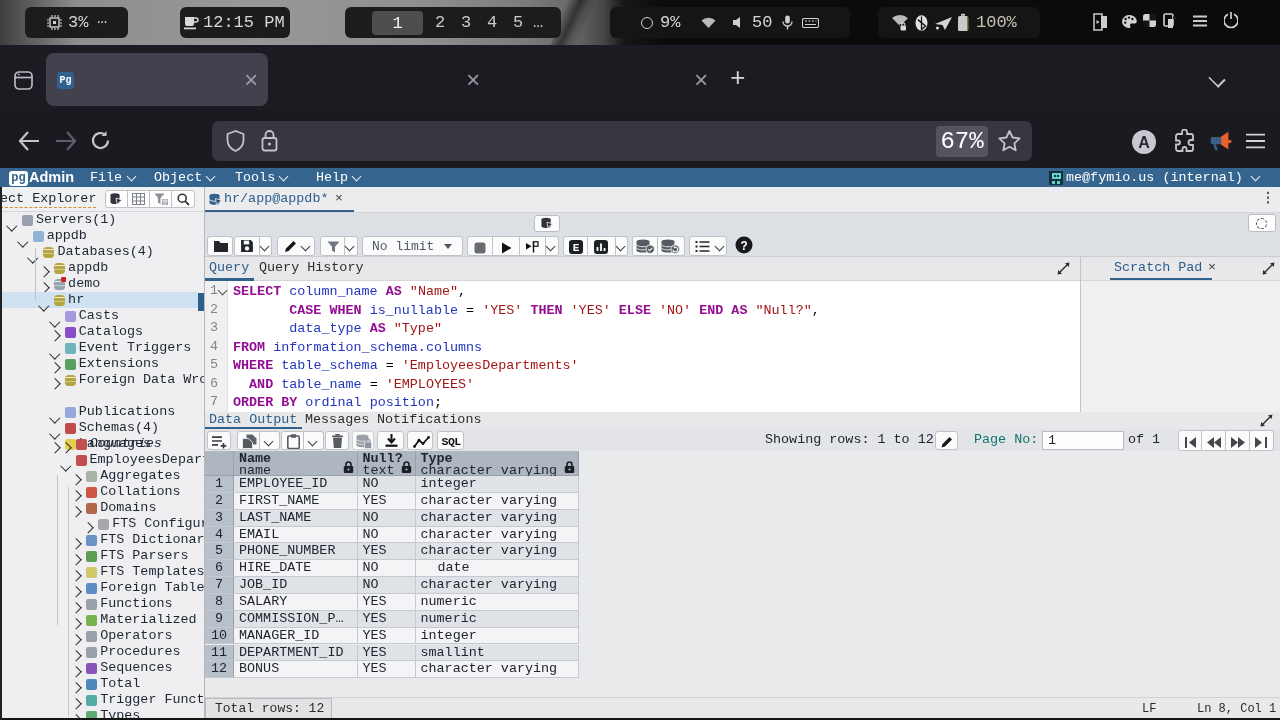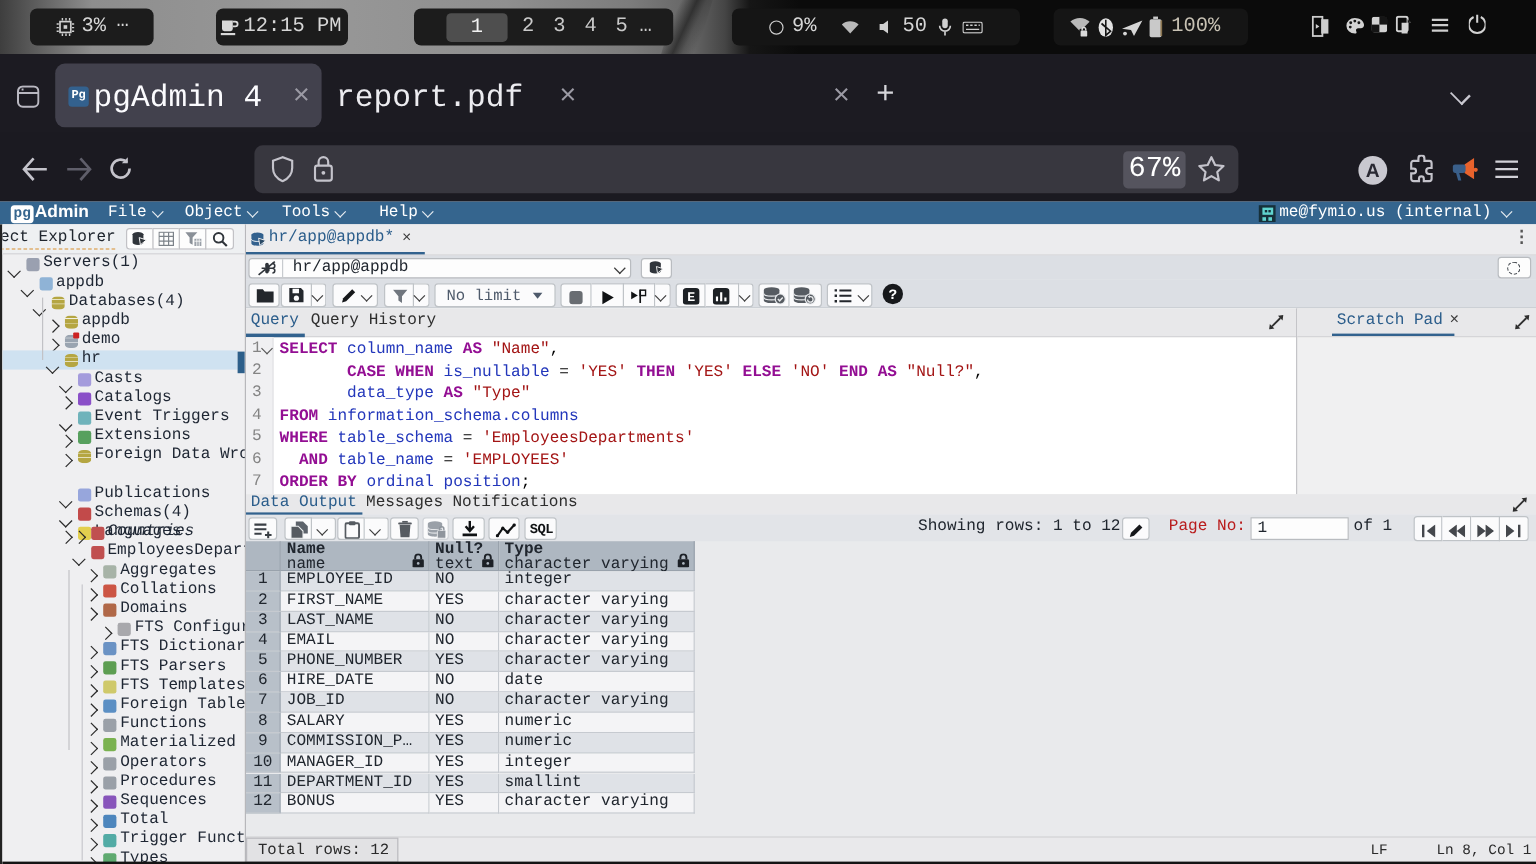--- a/index.html
+++ b/index.html
@@ -173,23 +173,21 @@
 </div>
 
 <div id="tabbar" class="abs">
   <svg class="abs" style="left:14px;top:26px;" width="19" height="19" viewBox="0 0 19 19">
       <rect x="1" y="1" width="17" height="17" rx="4" fill="none" stroke="#b9b8c1" stroke-width="1.7"></rect>
       <path d="M1 6.5h17" stroke="#b9b8c1" stroke-width="1.7"></path>
       <path d="M4 3.6h1.6" stroke="#b9b8c1" stroke-width="1.5"></path>
     </svg>
   <div id="acttab" class="abs"></div>
   <div class="abs" style="left:57px;top:27px;width:17px;height:17px;background:#33618e;border-radius:3px;color:#fff;font-size:10px;font-weight:bold;text-align:center;line-height:17px;">Pg</div>
-  <span class="abs tabtitle" style="left:78px;top:21px;">pgAdmin 4</span>
   <span class="abs tabx" style="left:244px;top:23px;">×</span>
-  <span class="abs tabtitle" style="left:280px;top:21px;color:#ececf0;">report.pdf</span>
   <span class="abs tabx" style="left:466px;top:23px;">×</span>
   <span class="abs tabx" style="left:694px;top:23px;">×</span>
   <span class="abs tabtitle" style="left:730px;top:19px;color:#d5d5da;">+</span>
   <div class="abs" style="left:1210px;top:27px;width:12px;height:12px;border-right:2.2px solid #c9c8d0;border-bottom:2.2px solid #c9c8d0;transform:rotate(45deg) scale(1,0.75);transform-origin:center;"></div>
 </div>
 
 <div id="urlbar" class="abs">
   <svg class="abs" style="left:18px;top:21px;" width="22" height="20" viewBox="0 0 22 20">
       <path d="M10 1L2 10l8 9M2 10h19" stroke="#c4c3cb" stroke-width="2.2" fill="none"></path>
     </svg>
@@ -331,30 +329,20 @@
           <path d="M0.5 2.2v7.2c0 1 2.2 1.9 5 1.9s5-.9 5-1.9V2.2" fill="#33618e"></path>
           <path d="M0.5 5.8c0 1 2.2 1.9 5 1.9s5-.9 5-1.9" fill="none" stroke="#fff" stroke-width="0.8"></path>
           <path d="M6.5 5l6 2-5 4z" fill="#2a4a66" stroke="#ececee" stroke-width="0.8"></path>
         </svg>
         <span class="abs" style="left:19px;top:4px;font-size:13.4px;color:#2b5d8b;">hr/app@appdb*</span>
       <span class="abs" style="left:130px;top:4px;font-size:13px;color:#3c3c3c;">×</span>
       <div class="abs" style="left:0;top:22.5px;width:149px;height:2.5px;background:#32628e;"></div>
       <div class="abs" style="left:1056px;top:2px;color:#555;font-size:14px;font-weight:bold;">⋮</div>
     </div>
     <div id="connrow" class="abs">
-      <div class="abs" style="left:2px;top:1.5px;width:319px;height:17px;background:#fdfdfd;border:1px solid #b9bcc0;border-radius:3px;box-sizing:border-box;">
-        <svg class="abs" style="left:6px;top:1px;" width="17" height="13" viewBox="0 0 17 13">
-            <path d="M4 6.5h3M10 4v5M10 6.5h3a2 2 0 000-4M10 6.5h3a2 2 0 010 4" stroke="#30353b" stroke-width="1.3" fill="none"></path>
-            <path d="M7 3.5v6a1.5 1.5 0 003 0v-6a1.5 1.5 0 00-3 0z" fill="#30353b"></path>
-            <path d="M1.5 12L15 1" stroke="#30353b" stroke-width="1.4"></path>
-          </svg>
-        <div class="abs" style="left:27px;top:0;width:1px;height:15px;background:#c8cbcf;"></div>
-        <span class="abs" style="left:36px;top:0px;font-size:13.4px;line-height:16px;color:#20262e;">hr/app@appdb</span>
-        <div class="chevd" style="left:305px;top:4px;"></div>
-      </div>
       <div class="abs" style="left:329px;top:1.5px;width:26px;height:17px;background:#fdfdfd;border:1px solid #b9bcc0;border-radius:3px;box-sizing:border-box;">
         <svg class="abs" style="left:6px;top:1.5px;" width="12" height="12" viewBox="0 0 13 12">
             <ellipse cx="5.5" cy="2.2" rx="5" ry="1.9" fill="#30353b"></ellipse>
             <path d="M0.5 2.2v7.2c0 1 2.2 1.9 5 1.9s5-.9 5-1.9V2.2" fill="#30353b"></path>
             <path d="M6.5 5l6 2-5 4z" fill="#30353b" stroke="#fdfdfd" stroke-width="0.8"></path>
           </svg>
       </div>
       <div class="abs" style="left:1043px;top:1px;width:28px;height:18px;background:#fdfdfd;border:1px solid #b9bcc0;border-radius:3px;box-sizing:border-box;">
         <div class="abs" style="left:7px;top:2.5px;width:11px;height:11px;border:1.6px dashed #4a4f55;border-radius:50%;box-sizing:border-box;"></div>
       </div>
@@ -585,21 +573,21 @@
                 <path d="M0 0l7 5.5L0 11zM7 0l7 5.5L7 11z" fill="#44474c"></path>
               </svg></div>
           </div>
           <div class="dbtn" style="left:1045px;width:24px;border-radius:0 3px 3px 0;border-left:none;top:1px;height:21px;">
             <div style="position:absolute;left:5px;top:4px;"><svg width="13" height="11" viewBox="0 0 13 11">
                 <path d="M11 0v11" stroke="#44474c" stroke-width="2"></path>
                 <path d="M0 0l7 5.5L0 11z" fill="#44474c"></path>
               </svg></div>
           </div>
         <span class="abs" style="left:560px;top:3px;font-size:13.4px;color:#20262e;">Showing rows: 1 to 12</span>
-        <span class="abs" style="left:769px;top:3px;font-size:13.4px;color:#b91c1c;">Page No:</span>
+        <span class="abs" style="left:769px;top:3px;font-size:13.4px;color:#0f766e;">Page No:</span>
         <div class="abs" style="left:837px;top:2px;width:82px;height:19px;background:#fdfdfd;border:1px solid #b9bcc0;box-sizing:border-box;">
           <span class="abs" style="left:5px;top:1px;font-size:13.4px;color:#20262e;">1</span>
         </div>
         <span class="abs" style="left:923px;top:3px;font-size:13.4px;color:#20262e;">of 1</span>
       </div>
       <div id="grid" class="abs">
           <div class="hcell" style="left:0px;top:0;width:29px;height:25px;"></div>
           <div class="hcell" style="left:29px;top:0;width:123.5px;height:25px;">
             <div style="position:absolute;left:5px;top:0px;font-weight:bold;">Name</div>
             <div style="position:absolute;left:5px;top:12px;">name</div>
@@ -643,21 +631,21 @@
           <div class="cell even" style="left:29px;top:75.55000000000001px;width:123.5px;height:16.85px;"><span style="margin-left:5px;">EMAIL</span></div>
           <div class="cell even" style="left:152.5px;top:75.55000000000001px;width:58px;height:16.85px;"><span style="margin-left:5px;">NO</span></div>
           <div class="cell even" style="left:210.5px;top:75.55000000000001px;width:163.5px;height:16.85px;"><span style="margin-left:5px;">character varying</span></div>
           <div class="rnum" style="left:0;top:92.4px;width:29px;height:16.85px;">5</div>
           <div class="cell odd" style="left:29px;top:92.4px;width:123.5px;height:16.85px;"><span style="margin-left:5px;">PHONE_NUMBER</span></div>
           <div class="cell odd" style="left:152.5px;top:92.4px;width:58px;height:16.85px;"><span style="margin-left:5px;">YES</span></div>
           <div class="cell odd" style="left:210.5px;top:92.4px;width:163.5px;height:16.85px;"><span style="margin-left:5px;">character varying</span></div>
           <div class="rnum" style="left:0;top:109.25px;width:29px;height:16.85px;">6</div>
           <div class="cell even" style="left:29px;top:109.25px;width:123.5px;height:16.85px;"><span style="margin-left:5px;">HIRE_DATE</span></div>
           <div class="cell even" style="left:152.5px;top:109.25px;width:58px;height:16.85px;"><span style="margin-left:5px;">NO</span></div>
-          <div class="cell even" style="left:210.5px;top:109.25px;width:163.5px;height:16.85px;"><span style="margin-left:5px;">date</span></div>
+          <div class="cell even" style="left:210.5px;top:109.25px;width:163.5px;height:16.85px;"><span style="margin-left:22px;">date</span></div>
           <div class="rnum" style="left:0;top:126.10000000000001px;width:29px;height:16.85px;">7</div>
           <div class="cell odd" style="left:29px;top:126.10000000000001px;width:123.5px;height:16.85px;"><span style="margin-left:5px;">JOB_ID</span></div>
           <div class="cell odd" style="left:152.5px;top:126.10000000000001px;width:58px;height:16.85px;"><span style="margin-left:5px;">NO</span></div>
           <div class="cell odd" style="left:210.5px;top:126.10000000000001px;width:163.5px;height:16.85px;"><span style="margin-left:5px;">character varying</span></div>
           <div class="rnum" style="left:0;top:142.95000000000002px;width:29px;height:16.85px;">8</div>
           <div class="cell even" style="left:29px;top:142.95000000000002px;width:123.5px;height:16.85px;"><span style="margin-left:5px;">SALARY</span></div>
           <div class="cell even" style="left:152.5px;top:142.95000000000002px;width:58px;height:16.85px;"><span style="margin-left:5px;">YES</span></div>
           <div class="cell even" style="left:210.5px;top:142.95000000000002px;width:163.5px;height:16.85px;"><span style="margin-left:5px;">numeric</span></div>
           <div class="rnum" style="left:0;top:159.8px;width:29px;height:16.85px;">9</div>
           <div class="cell odd" style="left:29px;top:159.8px;width:123.5px;height:16.85px;"><span style="margin-left:5px;">COMMISSION_P…</span></div>

